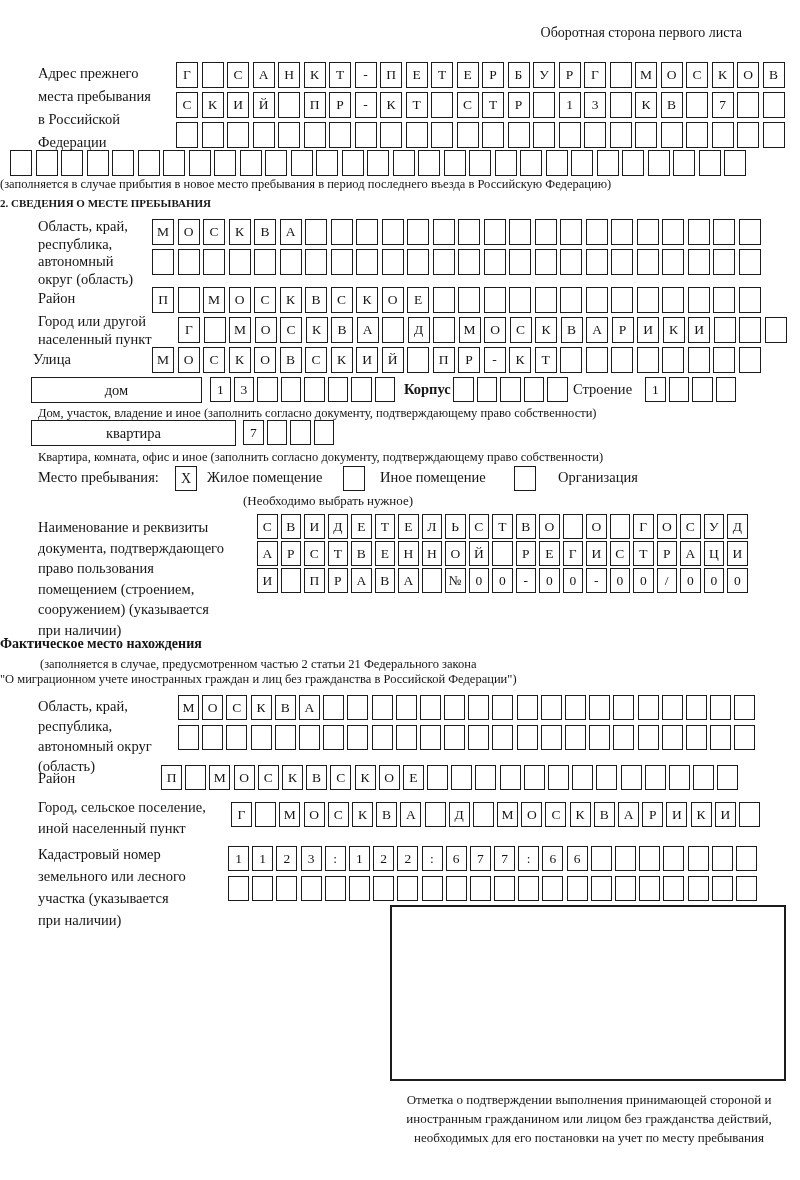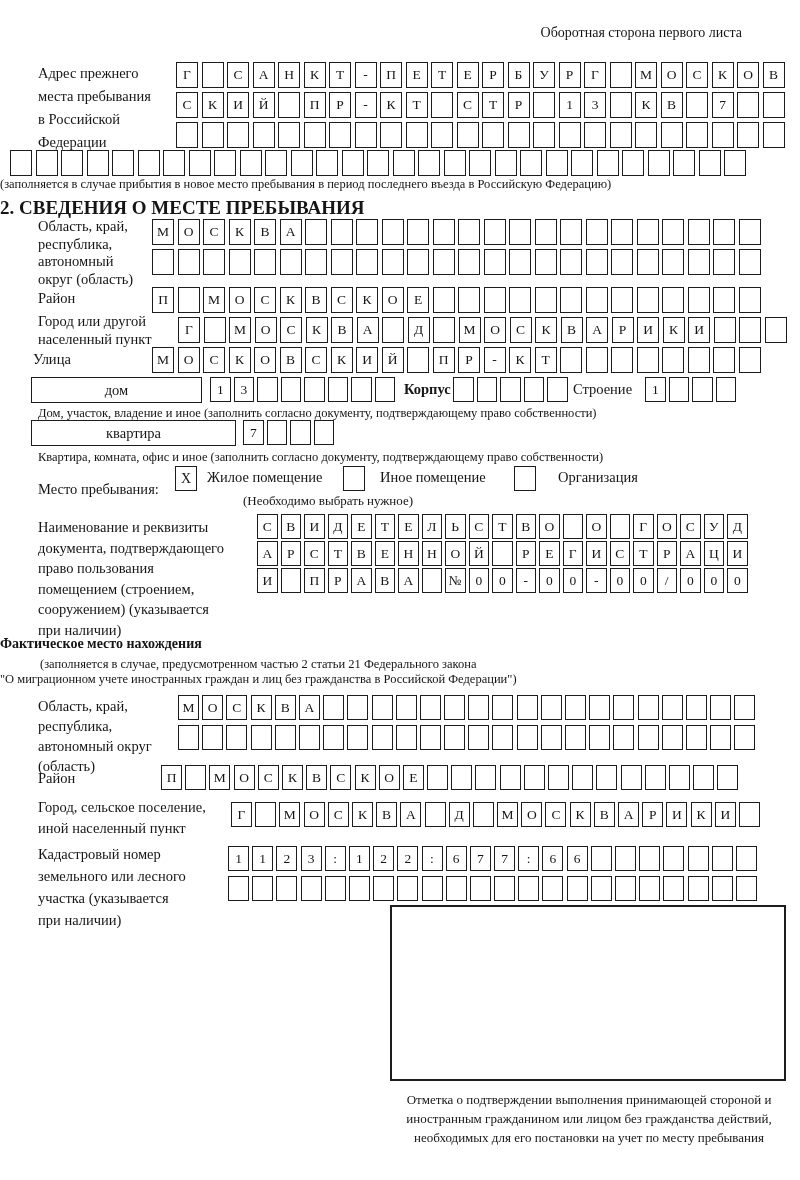--- a/index.html
+++ b/index.html
@@ -159,21 +159,21 @@
       <span class="cell"></span>
       <span class="cell"></span>
       <span class="cell"></span>
       <span class="cell"></span>
       <span class="cell"></span>
       <span class="cell"></span>
       <span class="cell"></span>
     </div>
   <div class="abs caption center" style="top:177px;">(заполняется в случае прибытия в новое место пребывания в период последнего въезда в Российскую Федерацию)</div>
 
-  <div class="abs center bold" style="top:197px; font-size:19px;">2. СВЕДЕНИЯ О МЕСТЕ ПРЕБЫВАНИЯ</div>
+  <div class="abs center bold" style="top:197px; font-size:11px;">2. СВЕДЕНИЯ О МЕСТЕ ПРЕБЫВАНИЯ</div>
 
   <div class="abs label lh18" style="left:38px; top:218px; width:115px;">Область, край,
 республика,
 автономный
 округ (область)</div>
   <div class="cellrow" style="left:152px; top:219px;">
       <span class="cell">М</span>
       <span class="cell">О</span>
       <span class="cell">С</span>
       <span class="cell">К</span>
@@ -340,21 +340,21 @@
 
   <div class="fieldbox" style="left:31px; top:420px; width:205px;">квартира</div>
   <div class="cellrow compact" style="left:243px; top:420px;">
       <span class="cell">7</span>
       <span class="cell"></span>
       <span class="cell"></span>
       <span class="cell"></span>
     </div>
   <div class="abs caption" style="left:38px; top:450px;">Квартира, комната, офис и иное (заполнить согласно документу, подтверждающему право собственности)</div>
 
-  <div class="inline-label" style="left:38px; top:469px;margin-top:12px;">Место пребывания:</div>
+  <div class="inline-label" style="left:38px; top:469px;">Место пребывания:</div>
   <div class="chkbox" style="left:175px; top:466px;">X</div>
   <div class="inline-label" style="left:207px; top:469px;">Жилое помещение</div>
   <div class="chkbox" style="left:343px; top:466px;"></div>
   <div class="inline-label" style="left:380px; top:469px;">Иное помещение</div>
   <div class="chkbox" style="left:514px; top:466px;"></div>
   <div class="inline-label" style="left:558px; top:469px;">Организация</div>
   <div class="abs caption" style="left:243px; top:493px; font-size:13px;">(Необходимо выбрать нужное)</div>
 
   <div class="abs label lh205" style="left:38px; top:517px; width:218px;">Наименование и реквизиты
 документа, подтверждающего

